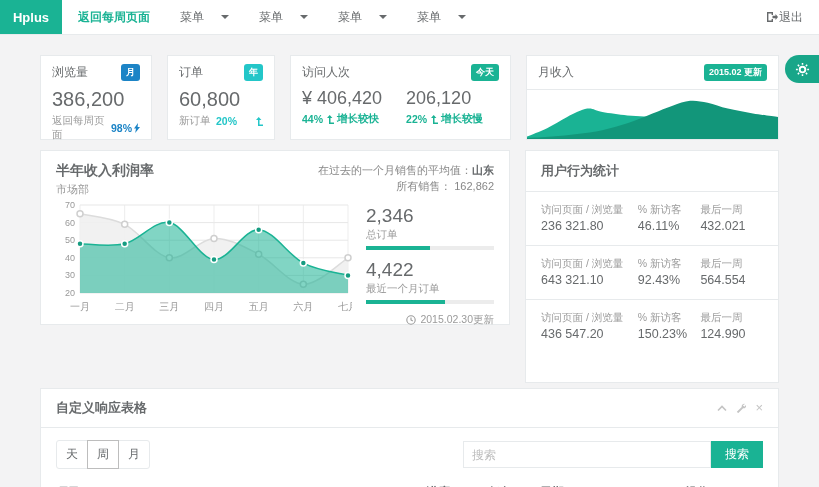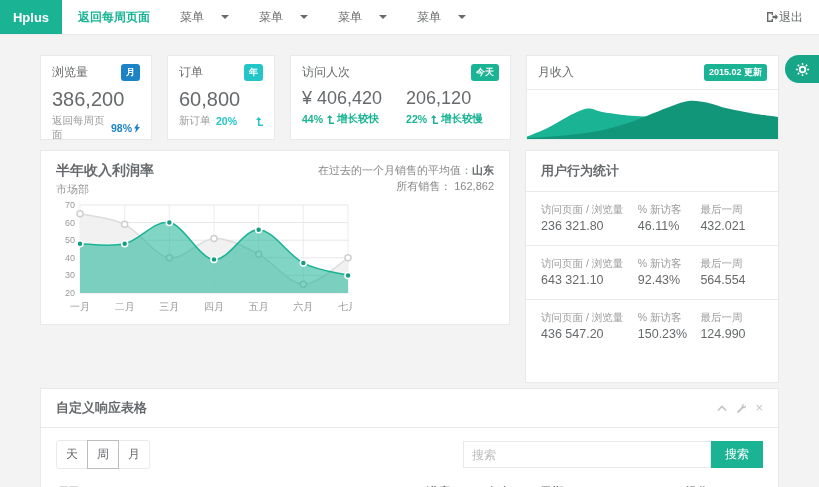--- a/index.html
+++ b/index.html
@@ -269,20 +269,39 @@
               <path d="M24,44.72 C31.444444444444443,44.72 53.77777777777777,48.24 68.66666666666666,44.72 C83.55555555555554,41.199999999999996 98.44444444444444,20.959999999999994 113.33333333333333,23.599999999999994 C128.22222222222223,26.239999999999995 143.11111111111111,59.38666666666667 158,60.56 C172.88888888888889,61.733333333333334 187.77777777777777,30.053333333333335 202.66666666666666,30.64 C217.55555555555554,31.226666666666667 232.44444444444446,56.45333333333333 247.33333333333334,64.08 C262.22222222222223,71.70666666666666 284.55555555555554,74.34666666666666 292,76.4" fill="none" stroke="#1ab394" stroke-width="1.5"></path>
               <circle cx="24" cy="44.72" r="3" fill="#169c81" stroke="#fff" stroke-width="1.5"></circle>
               <circle cx="68.66666666666666" cy="44.72" r="3" fill="#169c81" stroke="#fff" stroke-width="1.5"></circle>
               <circle cx="113.33333333333333" cy="23.599999999999994" r="3" fill="#169c81" stroke="#fff" stroke-width="1.5"></circle>
               <circle cx="158" cy="60.56" r="3" fill="#169c81" stroke="#fff" stroke-width="1.5"></circle>
               <circle cx="202.66666666666666" cy="30.64" r="3" fill="#169c81" stroke="#fff" stroke-width="1.5"></circle>
               <circle cx="247.33333333333334" cy="64.08" r="3" fill="#169c81" stroke="#fff" stroke-width="1.5"></circle>
               <circle cx="292" cy="76.4" r="3" fill="#169c81" stroke="#fff" stroke-width="1.5"></circle>
             </svg>
         </div>
+        <div class="order-stats">
+          <div class="order-big">2,346</div>
+          <div class="order-label">总订单</div>
+          <div class="progress">
+              <div class="progress-bar" style="width: 50%;"></div>
+            </div>
+          <div class="order-big">4,422</div>
+          <div class="order-label">最近一个月订单</div>
+          <div class="progress">
+              <div class="progress-bar" style="width: 62%;"></div>
+            </div>
+          <div class="updated">
+            <svg class="icon-svg" width="10" height="10" viewBox="0 0 10 10">
+                <circle cx="5" cy="5" r="4.2" fill="none" stroke="#9b9b9b" stroke-width="1.1"></circle>
+                <path d="M5 2.5V5l1.8 1" fill="none" stroke="#9b9b9b" stroke-width="1.1"></path>
+              </svg>
+            <span>2015.02.30更新</span>
+          </div>
+        </div>
       </div>
     </div>
 
     <div class="ibox behavior-card">
       <div class="b-head">用户行为统计</div>
       <div class="b-row">
         <div class="b-col1">
             <div class="b-label">访问页面 / 浏览量</div>
             <div class="b-value">236 321.80</div>
           </div>

